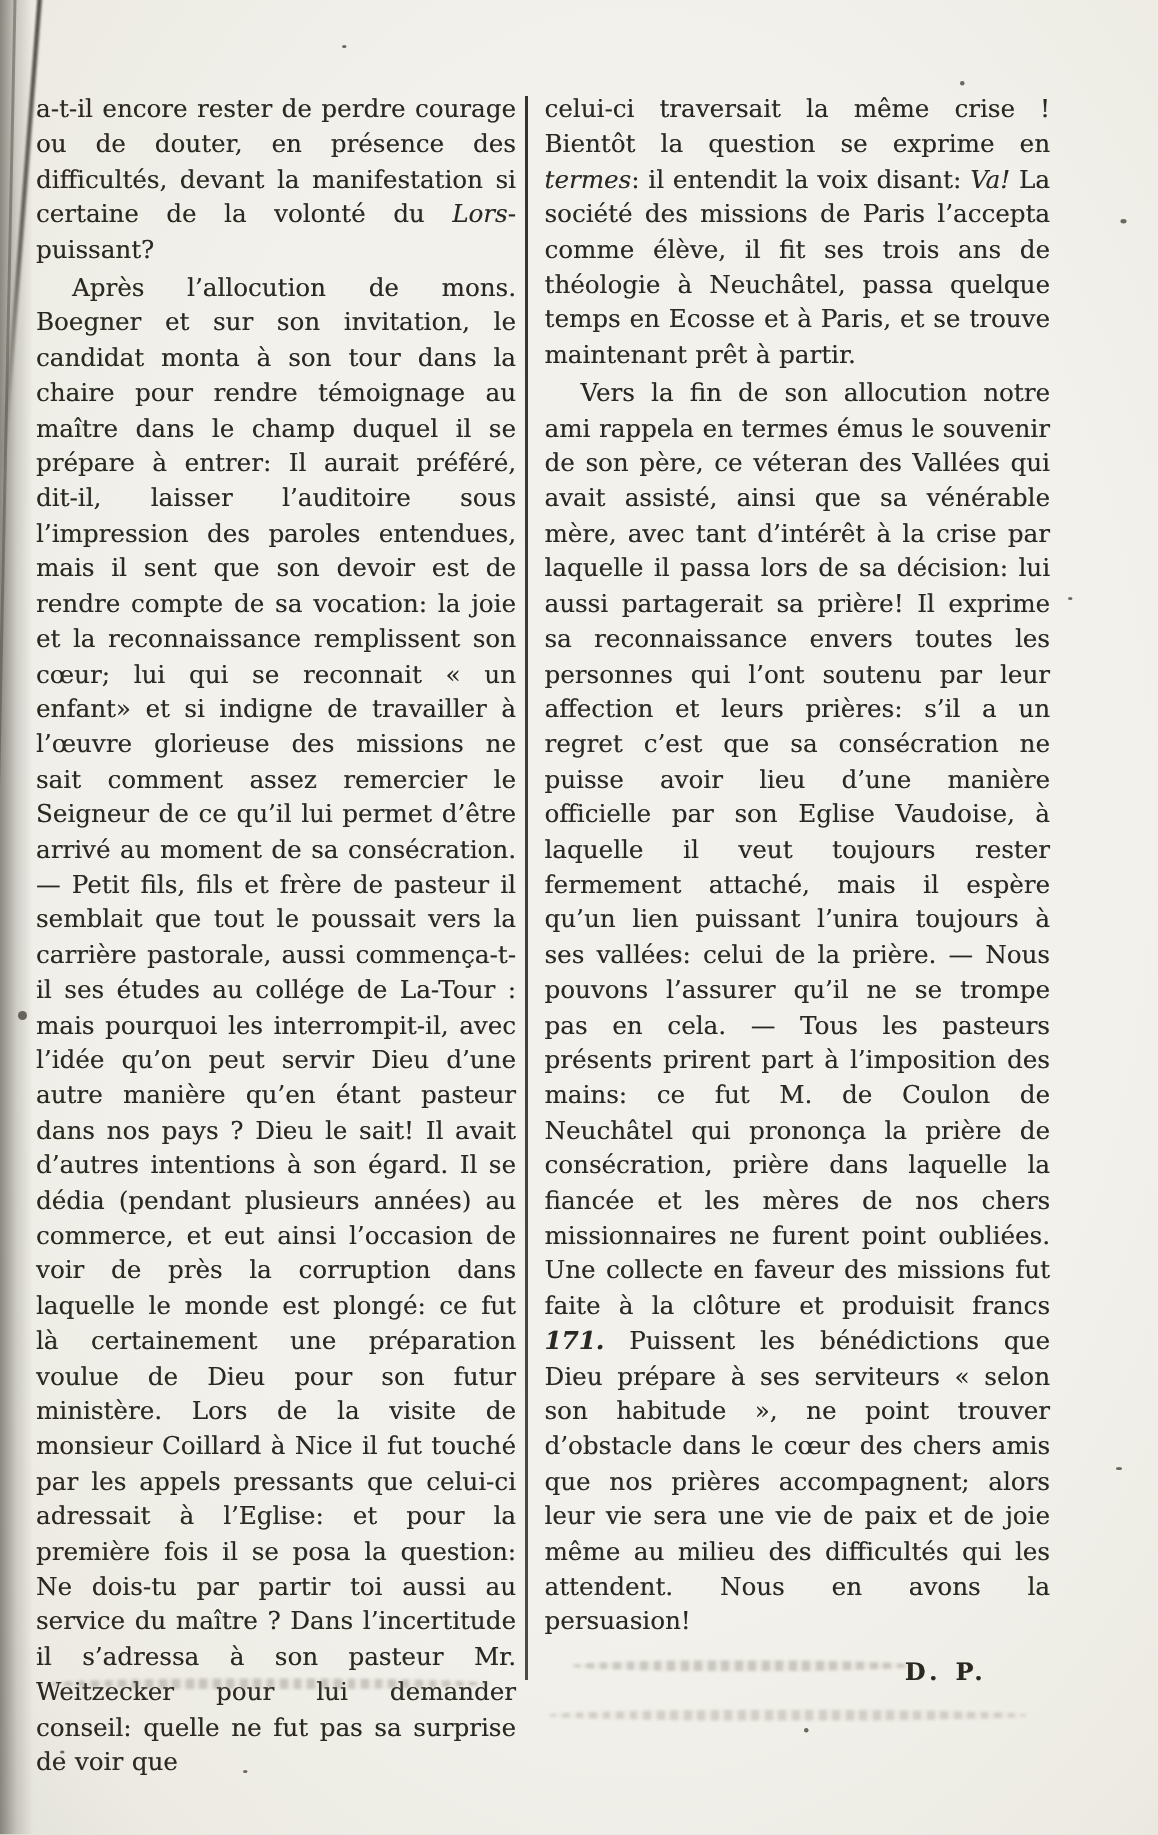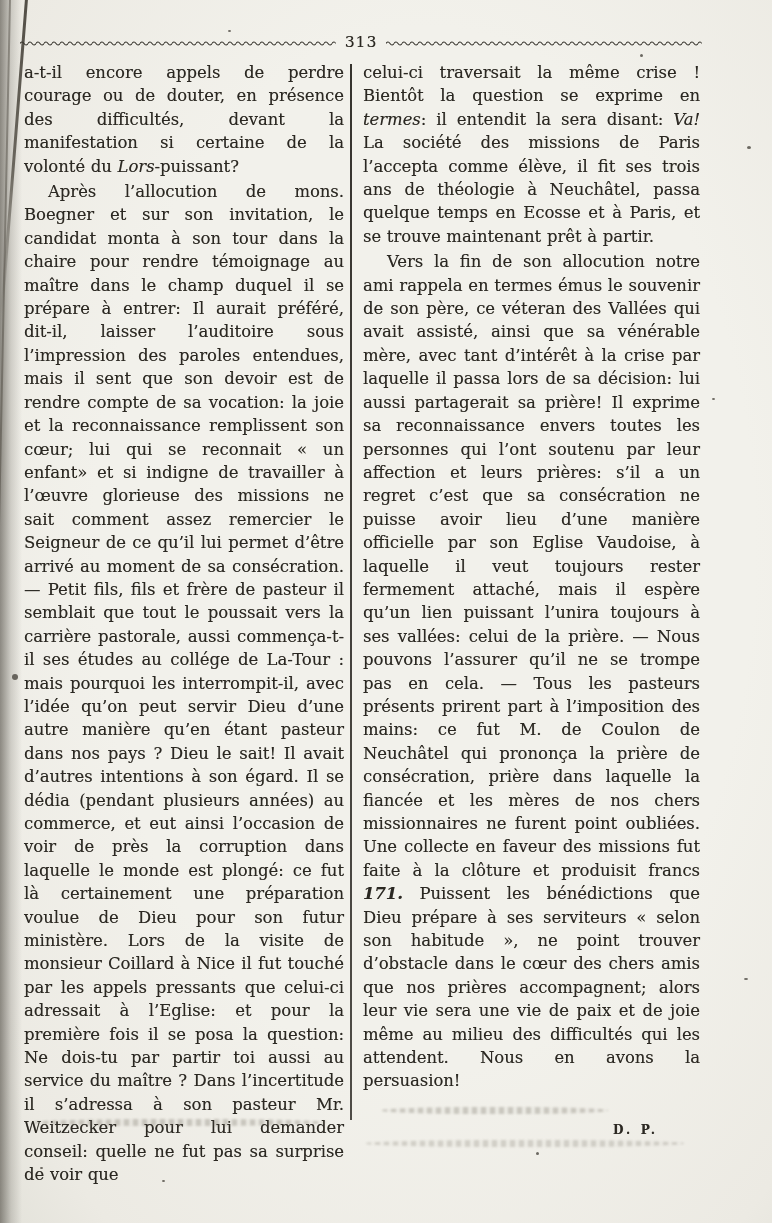--- a/index.html
+++ b/index.html
@@ -46,72 +46,53 @@
     text-shadow:.2px .2px .35px rgba(43,40,34,.45);
     word-spacing:.5px;
   }
   .col-left{left:24px;width:320px;}
   .col-right{left:363px;width:337px;}
   .para{margin:0;}
   .para.indent{text-indent:24px;margin-top:2px;}
   .para em{font-style:italic;}
   .para strong{font-weight:bold;font-style:italic;}
   .signature{
-    text-align:right;padding-right:42px;margin-top:26px;
-    font-weight:bold;font-size:12px;letter-spacing:3px;color:#2b2822;
+    text-align:right;padding-right:42px;margin-top:10px;
+    font-weight:bold;font-size:16px;letter-spacing:3px;color:#2b2822;
   }
   .bleed{
     position:absolute;height:7px;border-radius:45%;
     background:repeating-linear-gradient(90deg, rgba(112,106,94,.30) 0 5px, rgba(112,106,94,.05) 5px 9px);
     filter:blur(1px);
   }
   .bleed-1{left:34px;top:1119px;width:292px;}
   .bleed-2{left:382px;top:1107px;width:226px;}
   .bleed-3{left:366px;top:1140px;width:318px;opacity:.8;}
   .speck{position:absolute;background:#4a463e;border-radius:50%;opacity:.8;}
 </style>
 </head>
 <body>
 
 <div class="page">
 
   <div class="gutter"></div>
   <div class="fold-line"></div>
   <div class="spine-line"></div>
 
-  <div class="header">
-    <svg class="wave" width="100%" height="7">
-      <defs>
-        <pattern id="wave-l" width="8" height="7" patternUnits="userSpaceOnUse">
-          <path d="M0 4.5 Q2 1.5 4 4.5 T8 4.5" fill="none" stroke="#35322b" stroke-width="1.1"></path>
-        </pattern>
-      </defs>
-      <rect width="100%" height="7" fill="url(#wave-l)"></rect>
-    </svg>
-    <span class="page-number">313</span>
-    <svg class="wave" width="100%" height="7">
-      <defs>
-        <pattern id="wave-r" width="8" height="7" patternUnits="userSpaceOnUse">
-          <path d="M0 4.5 Q2 1.5 4 4.5 T8 4.5" fill="none" stroke="#35322b" stroke-width="1.1"></path>
-        </pattern>
-      </defs>
-      <rect width="100%" height="7" fill="url(#wave-r)"></rect>
-    </svg>
-  </div>
 
   <div class="divider"></div>
 
   <div class="col col-left">
-      <p class="para"><span>a-t-il encore appels de perdre courage ou de douter, en présence des difficultés, devant la manifestation si certaine de la volonté du </span><em>Lors</em><span>-puissant?</span></p>
+      <p class="para"><span>a-t-il encore rester de perdre courage ou de douter, en présence des difficultés, devant la manifestation si certaine de la volonté du </span><em>Lors</em><span>-puissant?</span></p>
       <p class="para indent"><span>Après l’allocution de mons. Boegner et sur son invitation, le candidat monta à son tour dans la chaire pour rendre témoignage au maître dans le champ duquel il se prépare à entrer: Il aurait préféré, dit-il, laisser l’auditoire sous l’impression des paroles entendues, mais il sent que son devoir est de rendre compte de sa vocation: la joie et la reconnaissance remplissent son cœur; lui qui se reconnait « un enfant» et si indigne de travailler à l’œuvre glorieuse des missions ne sait comment assez remercier le Seigneur de ce qu’il lui permet d’être arrivé au moment de sa consécration. — Petit fils, fils et frère de pasteur il semblait que tout le poussait vers la carrière pastorale, aussi commença-t-il ses études au collége de La-Tour : mais pourquoi les interrompit-il, avec l’idée qu’on peut servir Dieu d’une autre manière qu’en étant pasteur dans nos pays ? Dieu le sait! Il avait d’autres intentions à son égard. Il se dédia (pendant plusieurs années) au commerce, et eut ainsi l’occasion de voir de près la corruption dans laquelle le monde est plongé: ce fut là certainement une préparation voulue de Dieu pour son futur ministère. Lors de la visite de monsieur Coillard à Nice il fut touché par les appels pressants que celui-ci adressait à l’Eglise: et pour la première fois il se posa la question: Ne dois-tu par partir toi aussi au service du maître ? Dans l’incertitude il s’adressa à son pasteur Mr. Weitzecker pour lui demander conseil: quelle ne fut pas sa surprise de voir que</span></p>
     </div>
 
   <div class="col col-right">
     <div>
-        <p class="para"><span>celui-ci traversait la même crise ! Bientôt la question se exprime en </span><em>termes</em><span>: il entendit la sera disant: </span><em>Va!</em><span> La société des missions de Paris l’accepta comme élève, il fit ses trois ans de théologie à Neuchâtel, passa quelque temps en Ecosse et à Paris, et se trouve maintenant prêt à partir.</span></p>
+        <p class="para"><span>celui-ci traversait la même crise ! Bientôt la question se exprime en </span><em>termes</em><span>: il entendit la voix disant: </span><em>Va!</em><span> La société des missions de Paris l’accepta comme élève, il fit ses trois ans de théologie à Neuchâtel, passa quelque temps en Ecosse et à Paris, et se trouve maintenant prêt à partir.</span></p>
         <p class="para indent"><span>Vers la fin de son allocution notre ami rappela en termes émus le souvenir de son père, ce véteran des Vallées qui avait assisté, ainsi que sa vénérable mère, avec tant d’intérêt à la crise par laquelle il passa lors de sa décision: lui aussi partagerait sa prière! Il exprime sa reconnaissance envers toutes les personnes qui l’ont soutenu par leur affection et leurs prières: s’il a un regret c’est que sa consécration ne puisse avoir lieu d’une manière officielle par son Eglise Vaudoise, à laquelle il veut toujours rester fermement attaché, mais il espère qu’un lien puissant l’unira toujours à ses vallées: celui de la prière. — Nous pouvons l’assurer qu’il ne se trompe pas en cela. — Tous les pasteurs présents prirent part à l’imposition des mains: ce fut M. de Coulon de Neuchâtel qui prononça la prière de consécration, prière dans laquelle la fiancée et les mères de nos chers missionnaires ne furent point oubliées. Une collecte en faveur des missions fut faite à la clôture et produisit francs </span><strong>171.</strong><span> Puissent les bénédictions que Dieu prépare à ses serviteurs « selon son habitude », ne point trouver d’obstacle dans le cœur des chers amis que nos prières accompagnent; alors leur vie sera une vie de paix et de joie même au milieu des difficultés qui les attendent. Nous en avons la persuasion!</span></p>
       </div>
     <div class="signature">D. P.</div>
   </div>
 
   <div class="bleed bleed-1"></div>
   <div class="bleed bleed-2"></div>
   <div class="bleed bleed-3"></div>
 
   <div class="speck" style="left:12px;top:674px;width:6px;height:6px;"></div>

